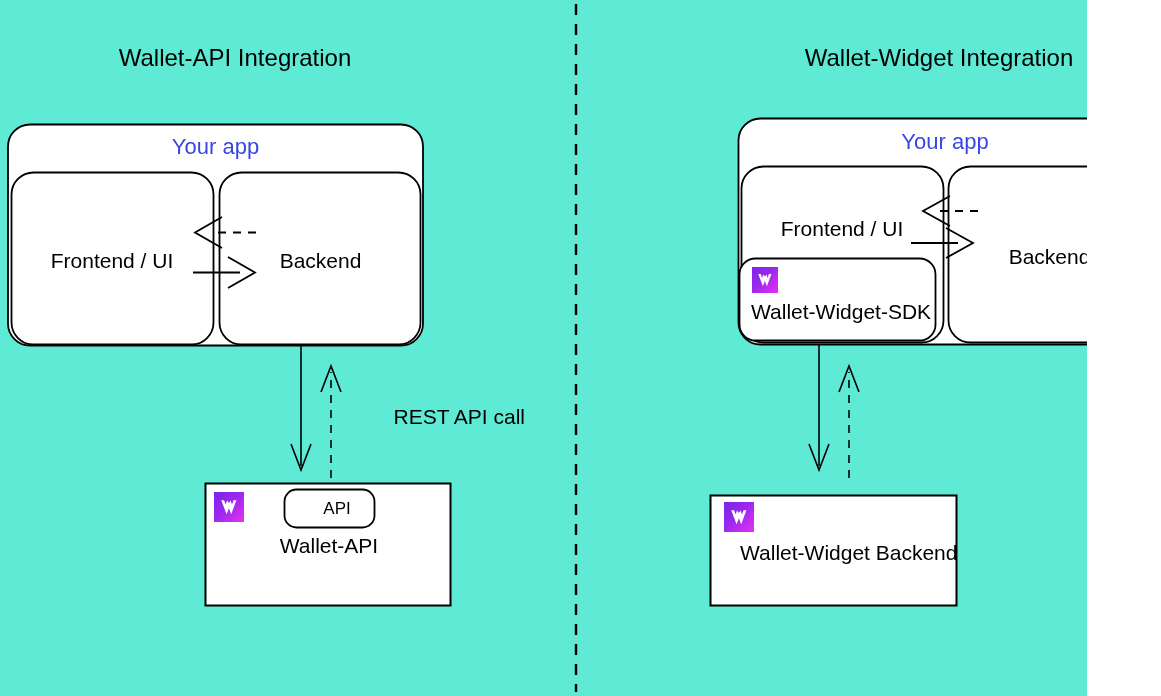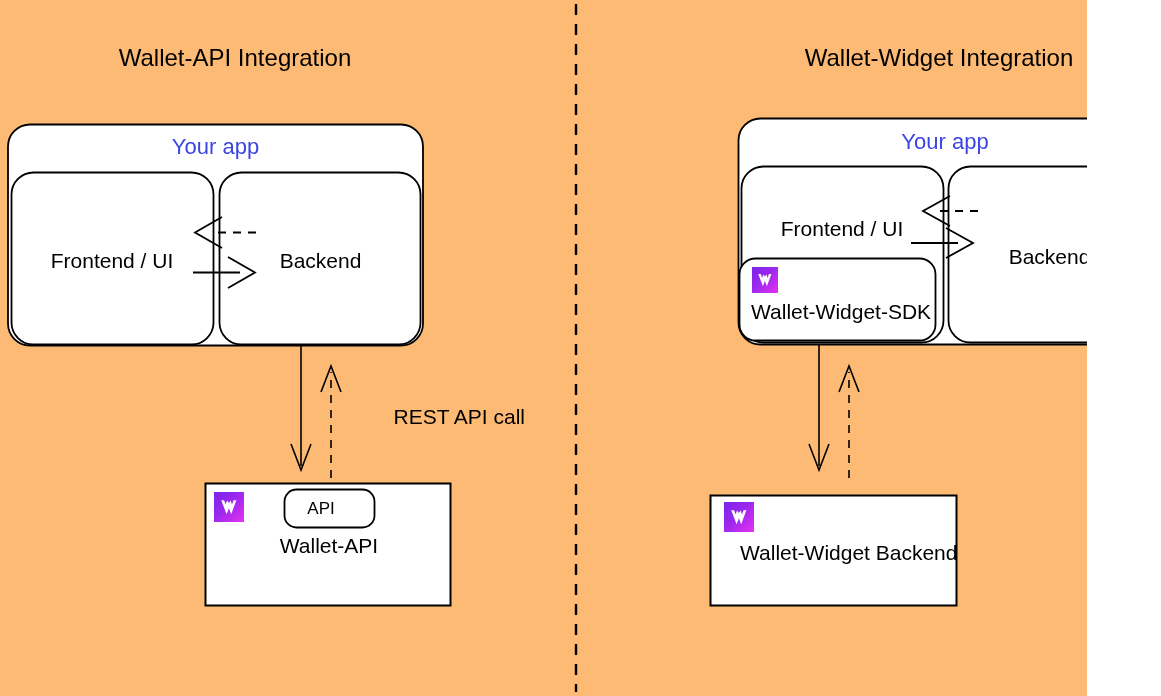--- a/index.html
+++ b/index.html
@@ -9,21 +9,21 @@
   }
   body {
     font-family: "Liberation Sans", sans-serif;
     color: #000000;
   }
   #canvas {
     position: relative;
     width: 1087px;
     height: 696px;
     overflow: hidden;
-    background: #fdba74;
+    background: #5eead4;
   }
   .svg-layer {
     position: absolute;
     left: 0;
     top: 0;
     width: 1161px;
     height: 696px;
   }
   .panel-title {
     position: absolute;
@@ -152,21 +152,21 @@
         <linearGradient id="venlyGrad2" x1="0%" y1="0%" x2="100%" y2="100%">
           <stop offset="0%" stop-color="#7b24e8"></stop>
           <stop offset="45%" stop-color="#9b28ee"></stop>
           <stop offset="100%" stop-color="#e531ef"></stop>
         </linearGradient>
       </defs>
       <path d="M7.2 8.2 L10.1 8.2 L11.6 12.6 L13.0 8.6 L14.9 11.0 L16.6 8.6 L18.0 12.6 L19.5 8.2 L22.4 8.2 L17.2 22.2 L14.9 16.2 L12.6 22.2 Z" fill="#ffffff"></path>
     </svg>
   </div>
 
-  <div class="label" style="left:276px; top:499px; width:90px; font-size:17px;">API</div>
+  <div class="label" style="left:292px; top:499px; width:90px; font-size:17px;">API</div>
 
   <div class="label" style="left:254px; top:534px; width:150px;">Wallet-API</div>
 
   <div class="label label-app" style="left:738px; top:129px; width:414px;">Your app</div>
 
   <div class="label" style="left:741px; top:217px; width:202px;">Frontend / UI</div>
 
   <div class="label" style="left:949px; top:245px; width:201px;">Backend</div>
 
   <div class="logo" style="left:752px; top:267px; width:26px; height:26px;">

